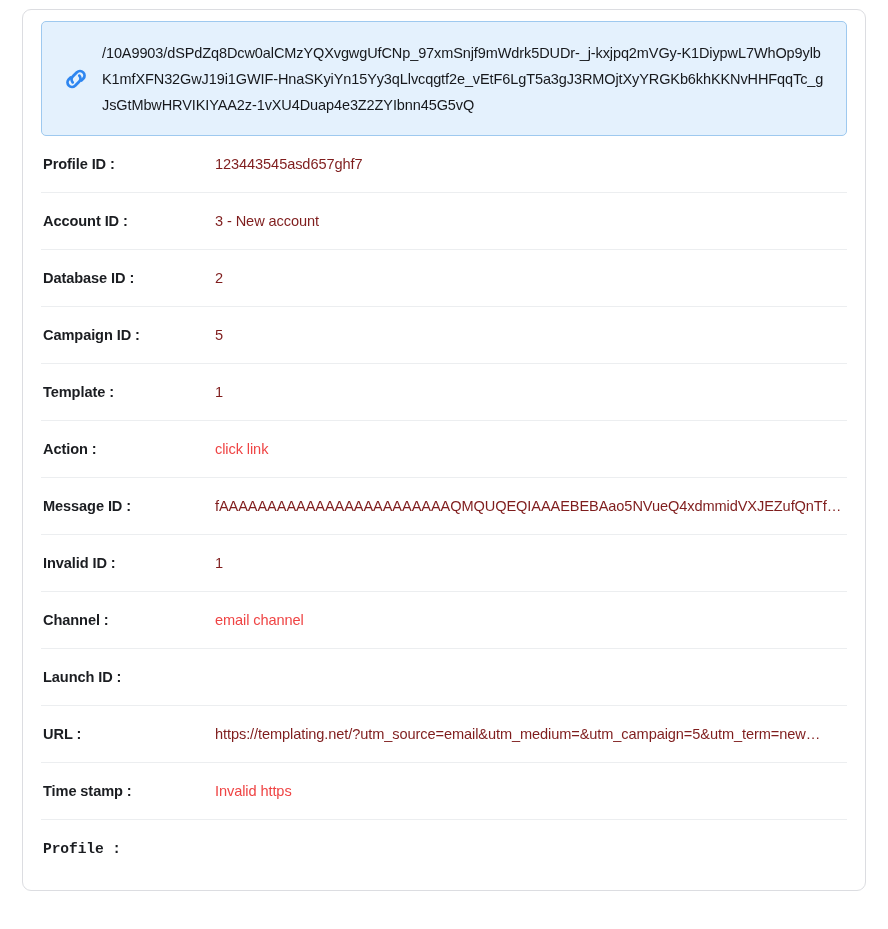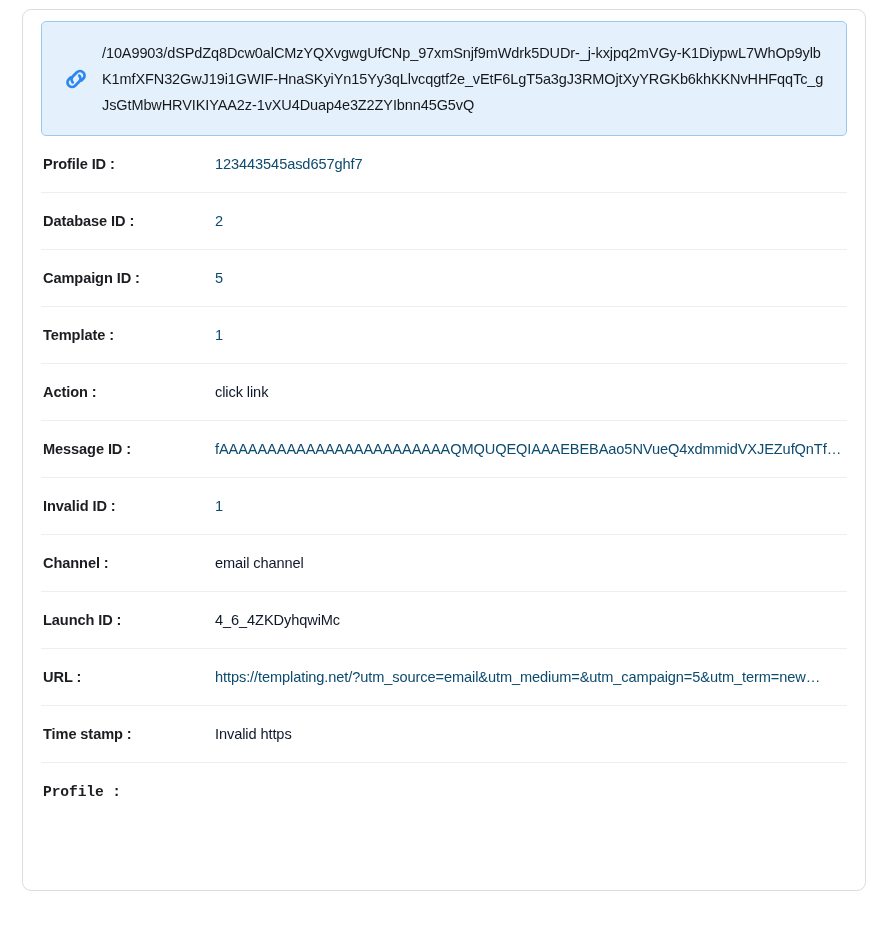--- a/index.html
+++ b/index.html
@@ -70,29 +70,29 @@
     flex: 0 0 172px;
     font-size: 14.6px;
     font-weight: bold;
     color: #1b1d21;
     letter-spacing: -0.1px;
     white-space: nowrap;
   }
   .row-value {
     flex: 1 1 auto;
     font-size: 14.6px;
-    color: #0f172a;
+    color: #ef4444;
     letter-spacing: -0.1px;
     white-space: nowrap;
     overflow: hidden;
     text-overflow: ellipsis;
     min-width: 0;
   }
   .row-value.linkish {
-    color: #0c4a6e;
+    color: #7f1d1d;
   }
 </style>
 </head>
 <body>
 
 <div class="detail-card">
 
   <div class="link-banner">
     <span class="icon-wrap">
       <svg width="32" height="32" viewBox="0 0 24 24" fill="none" stroke="#2e86f0" stroke-width="2.1" stroke-linecap="round" stroke-linejoin="round">
@@ -103,20 +103,24 @@
     <span class="link-text">/10A9903/dSPdZq8Dcw0alCMzYQXvgwgUfCNp_97xmSnjf9mWdrk5DUDr-_j-kxjpq2mVGy-K1DiypwL7WhOp9ylbK1mfXFN32GwJ19i1GWIF-HnaSKyiYn15Yy3qLlvcqgtf2e_vEtF6LgT5a3gJ3RMOjtXyYRGKb6khKKNvHHFqqTc_gJsGtMbwHRVIKIYAA2z-1vXU4Duap4e3Z2ZYIbnn45G5vQ</span>
   </div>
 
   <div class="rows">
 
     <div class="row">
       <span class="row-label">Profile ID :</span>
       <span class="row-value linkish">123443545asd657ghf7</span>
     </div>
 
+    <div class="row">
+      <span class="row-label">Account ID :</span>
+      <span class="row-value linkish">3 - New account</span>
+    </div>
 
     <div class="row">
       <span class="row-label">Database ID :</span>
       <span class="row-value linkish">2</span>
     </div>
 
     <div class="row">
       <span class="row-label">Campaign ID :</span>
       <span class="row-value linkish">5</span>
     </div>
@@ -141,21 +145,20 @@
       <span class="row-value linkish">1</span>
     </div>
 
     <div class="row">
       <span class="row-label">Channel :</span>
       <span class="row-value">email channel</span>
     </div>
 
     <div class="row">
       <span class="row-label">Launch ID :</span>
-      <span class="row-value">4_6_4ZKDyhqwiMc</span>
     </div>
 
     <div class="row">
       <span class="row-label">URL :</span>
       <span class="row-value linkish">https://templating.net/?utm_source=email&amp;utm_medium=&amp;utm_campaign=5&amp;utm_term=new…</span>
     </div>
 
     <div class="row">
       <span class="row-label">Time stamp :</span>
       <span class="row-value">Invalid https</span>

